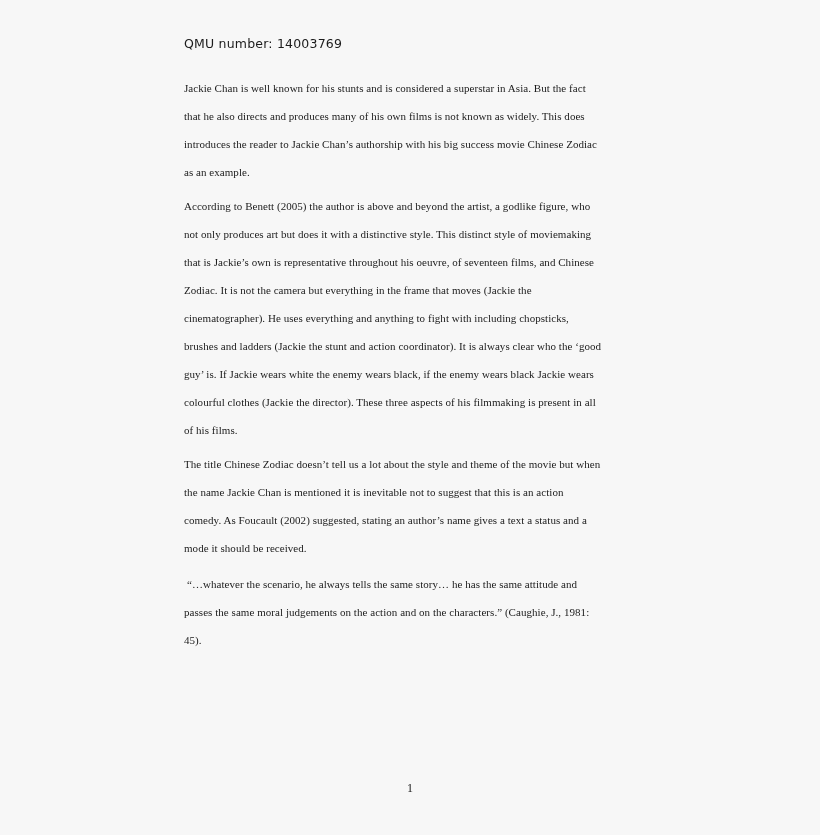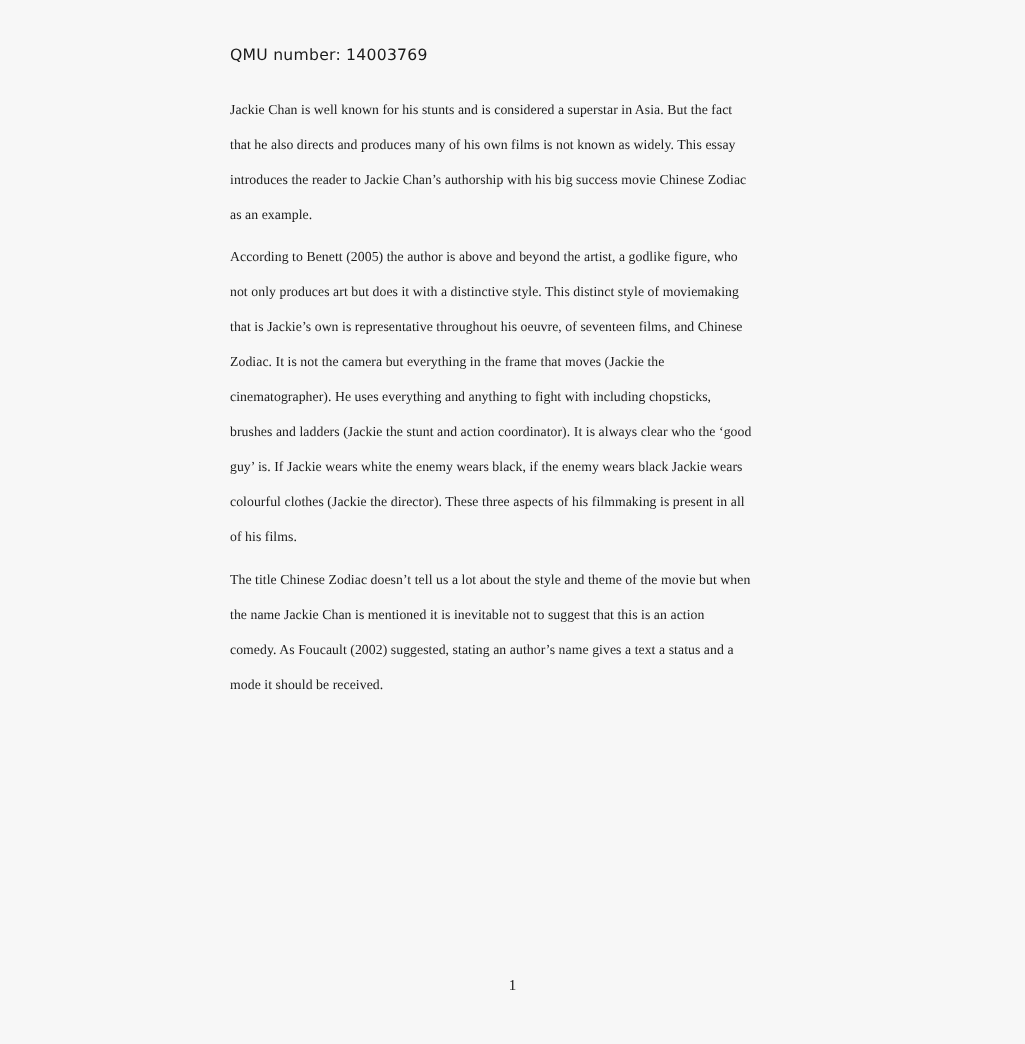--- a/index.html
+++ b/index.html
@@ -48,36 +48,39 @@
   }
 </style>
 </head>
 <body style="background: rgb(247, 247, 247); color: rgb(27, 27, 27);">
 
 <div class="page">
 
   <div class="qmu">QMU number: 14003769</div>
 
   <div class="para">Jackie Chan is well known for his stunts and is considered a superstar in Asia. But the fact
-that he also directs and produces many of his own films is not known as widely. This essay
+that he also directs and produces many of his own films is not known as widely. This does
 introduces the reader to Jackie Chan’s authorship with his big success movie Chinese Zodiac
 as an example.</div>
 
   <div class="para">According to Benett (2005) the author is above and beyond the artist, a godlike figure, who
 not only produces art but does it with a distinctive style. This distinct style of moviemaking
 that is Jackie’s own is representative throughout his oeuvre, of seventeen films, and Chinese
 Zodiac. It is not the camera but everything in the frame that moves (Jackie the
 cinematographer). He uses everything and anything to fight with including chopsticks,
 brushes and ladders (Jackie the stunt and action coordinator). It is always clear who the ‘good
 guy’ is. If Jackie wears white the enemy wears black, if the enemy wears black Jackie wears
 colourful clothes (Jackie the director). These three aspects of his filmmaking is present in all
 of his films.</div>
 
   <div class="para">The title Chinese Zodiac doesn’t tell us a lot about the style and theme of the movie but when
 the name Jackie Chan is mentioned it is inevitable not to suggest that this is an action
 comedy. As Foucault (2002) suggested, stating an author’s name gives a text a status and a
 mode it should be received.</div>
 
+  <div class="para quote">“…whatever the scenario, he always tells the same story… he has the same attitude and
+passes the same moral judgements on the action and on the characters.” (Caughie, J., 1981:
+45).</div>
 
 
   <div class="page-number">1</div>
 
 </div>
 
 </body></html>

